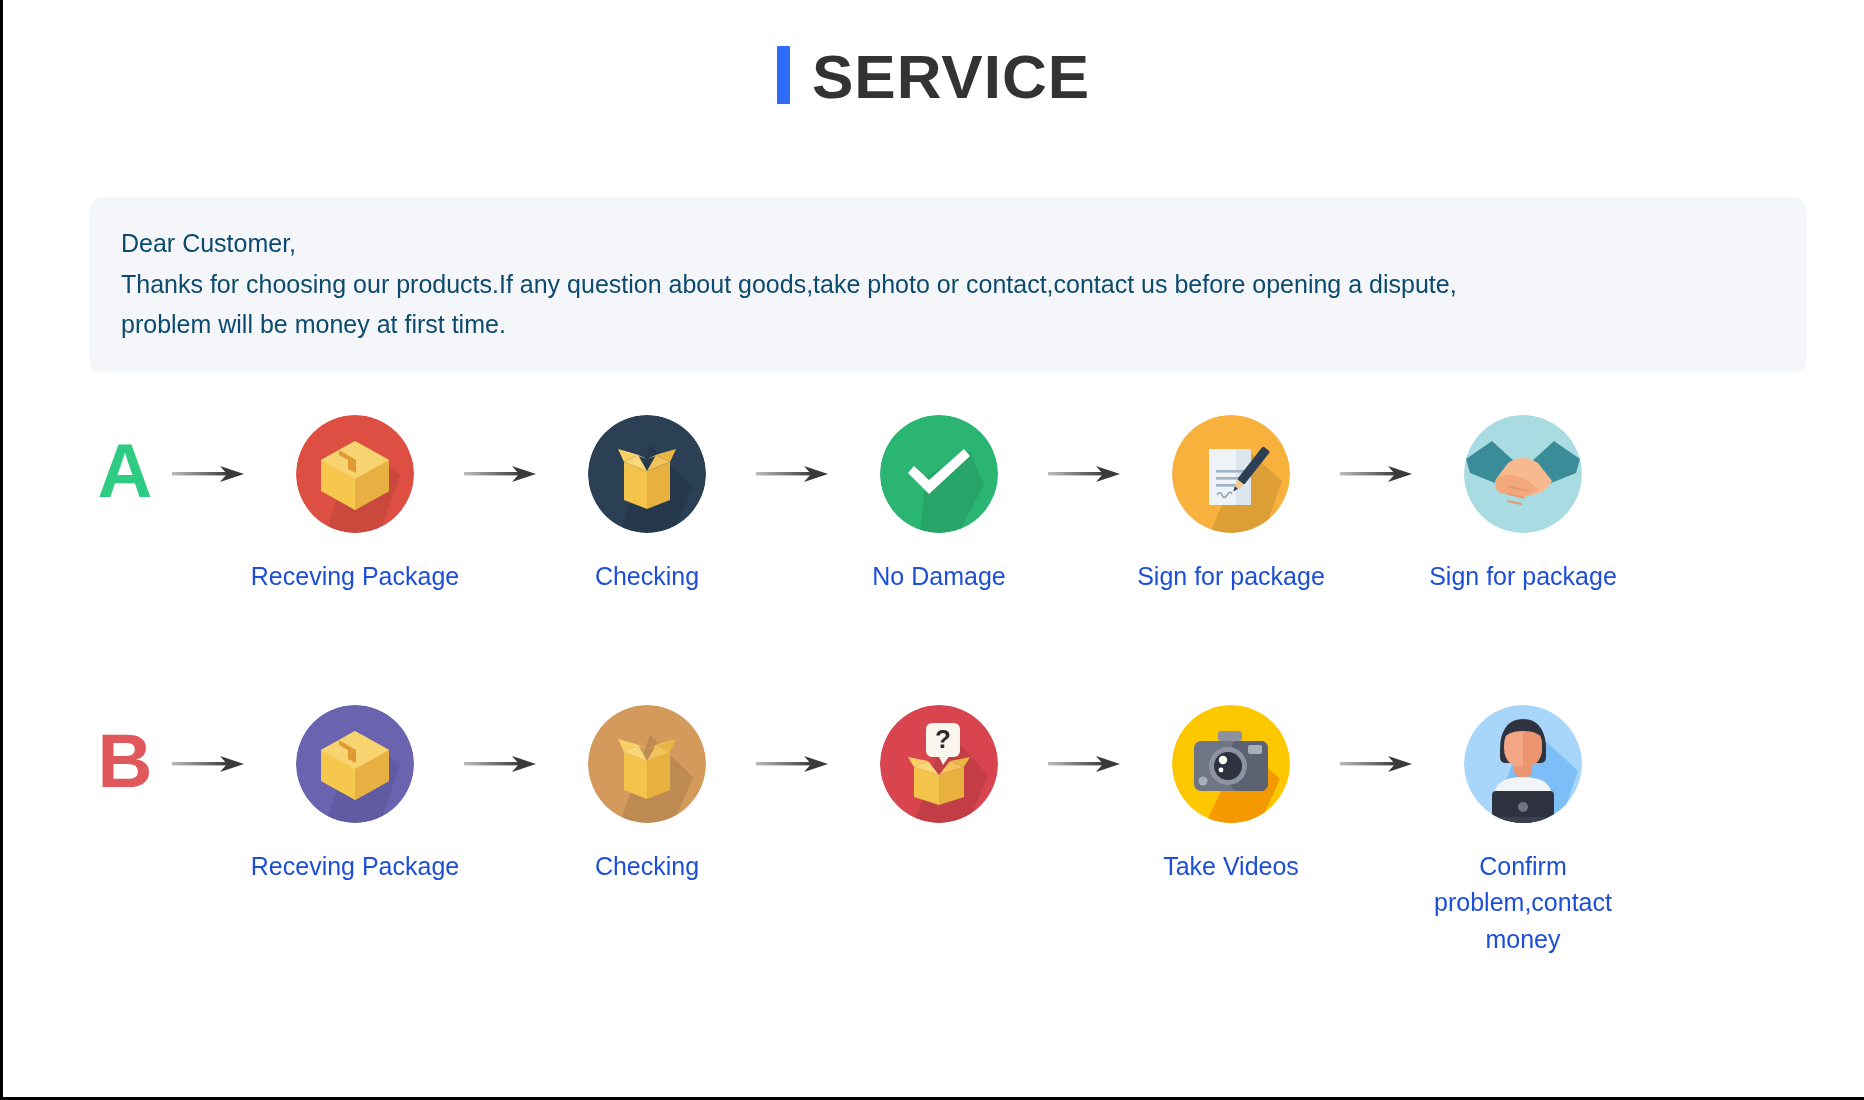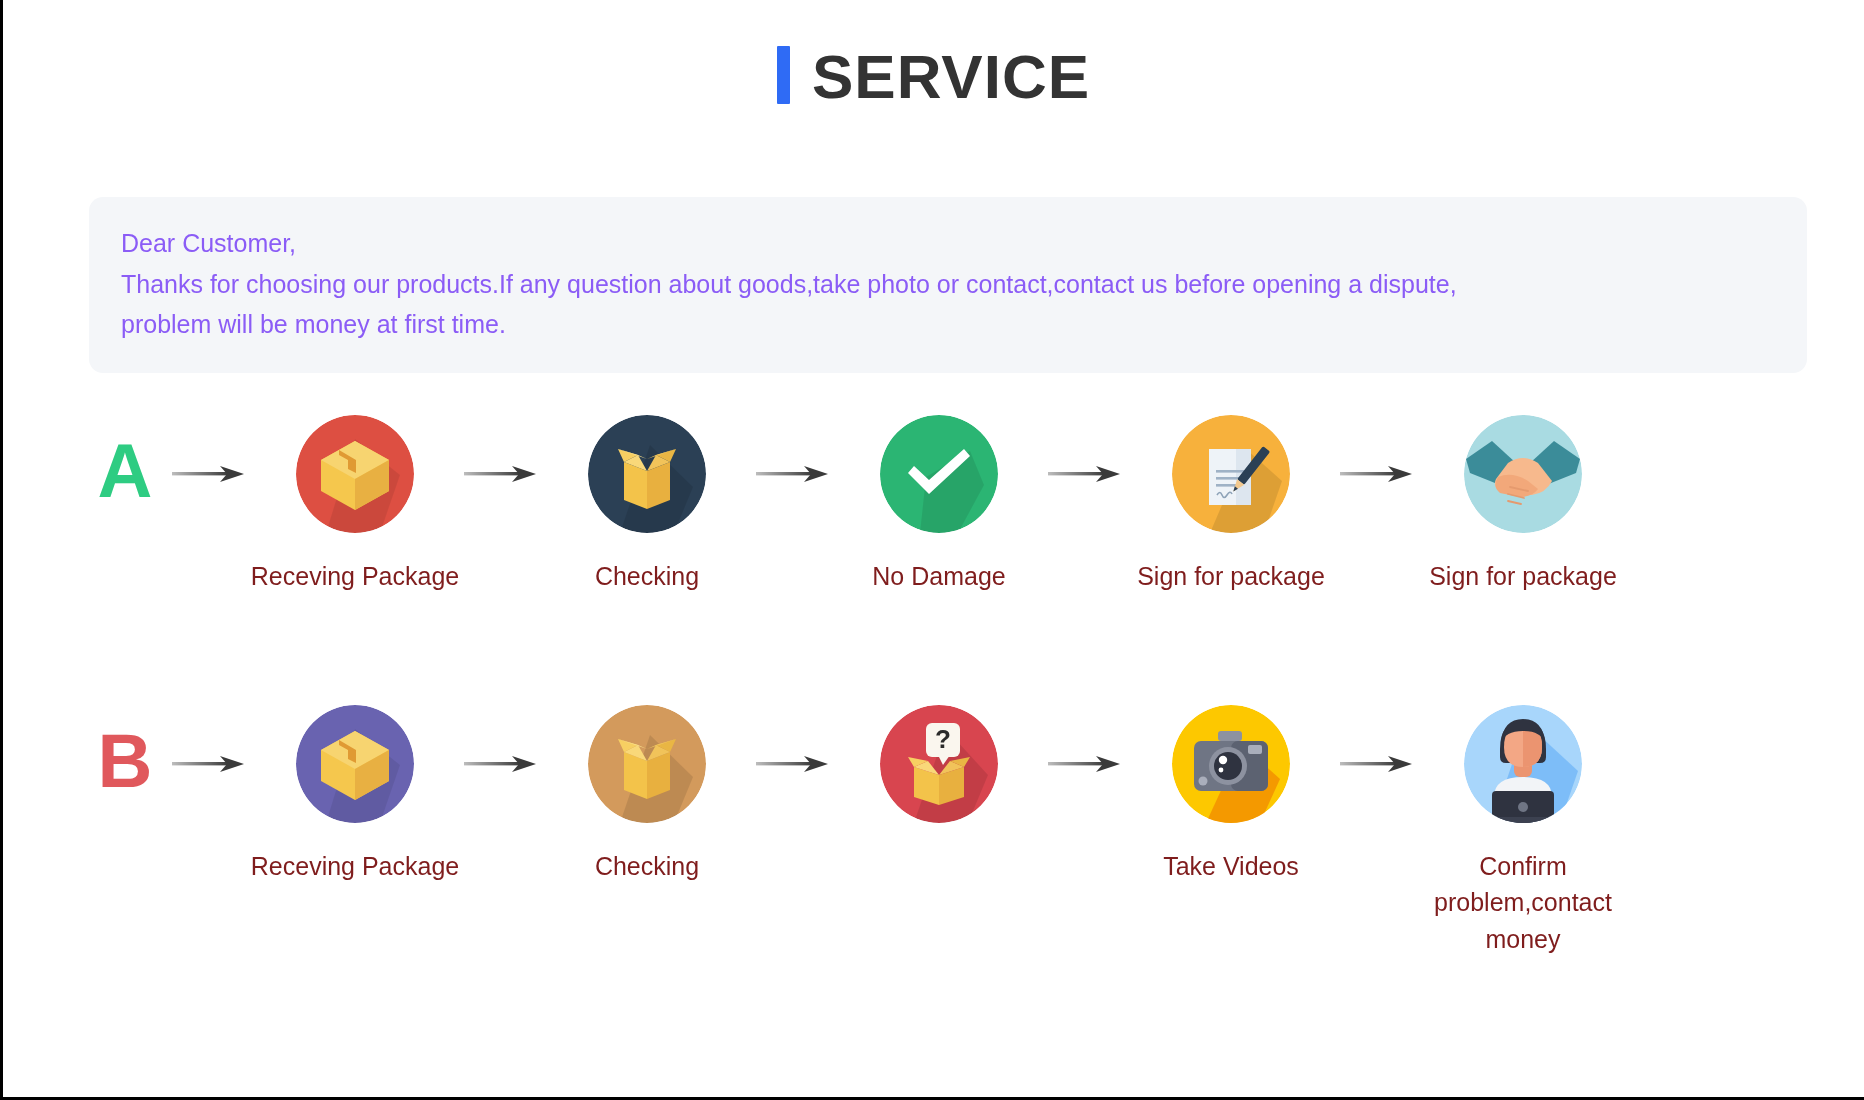--- a/index.html
+++ b/index.html
@@ -50,21 +50,21 @@
     left: 86px;
     top: 197px;
     width: 1718px;
     background: #f4f6f9;
     border-radius: 14px;
     padding: 26px 32px 28px 32px;
   }
   .notice p {
     font-size: 25px;
     line-height: 1.62;
-    color: #8b5cf6;
+    color: #0c4a6e;
     white-space: nowrap;
   }
 
   
   .flow-row {
     position: absolute;
     left: 86px;
     width: 1740px;
     display: flex;
     align-items: flex-start;
@@ -107,21 +107,21 @@
     position: relative;
     overflow: hidden;
     display: flex;
     align-items: center;
     justify-content: center;
   }
   .step-icon svg { display: block; }
   .step-label {
     margin-top: 25px;
     font-size: 25px;
-    color: #7f1d1d;
+    color: #1d4ed8;
     text-align: center;
     line-height: 1.45;
     width: 230px;
   }
 </style>
 </head>
 <body>
 
 <div id="page">
 

